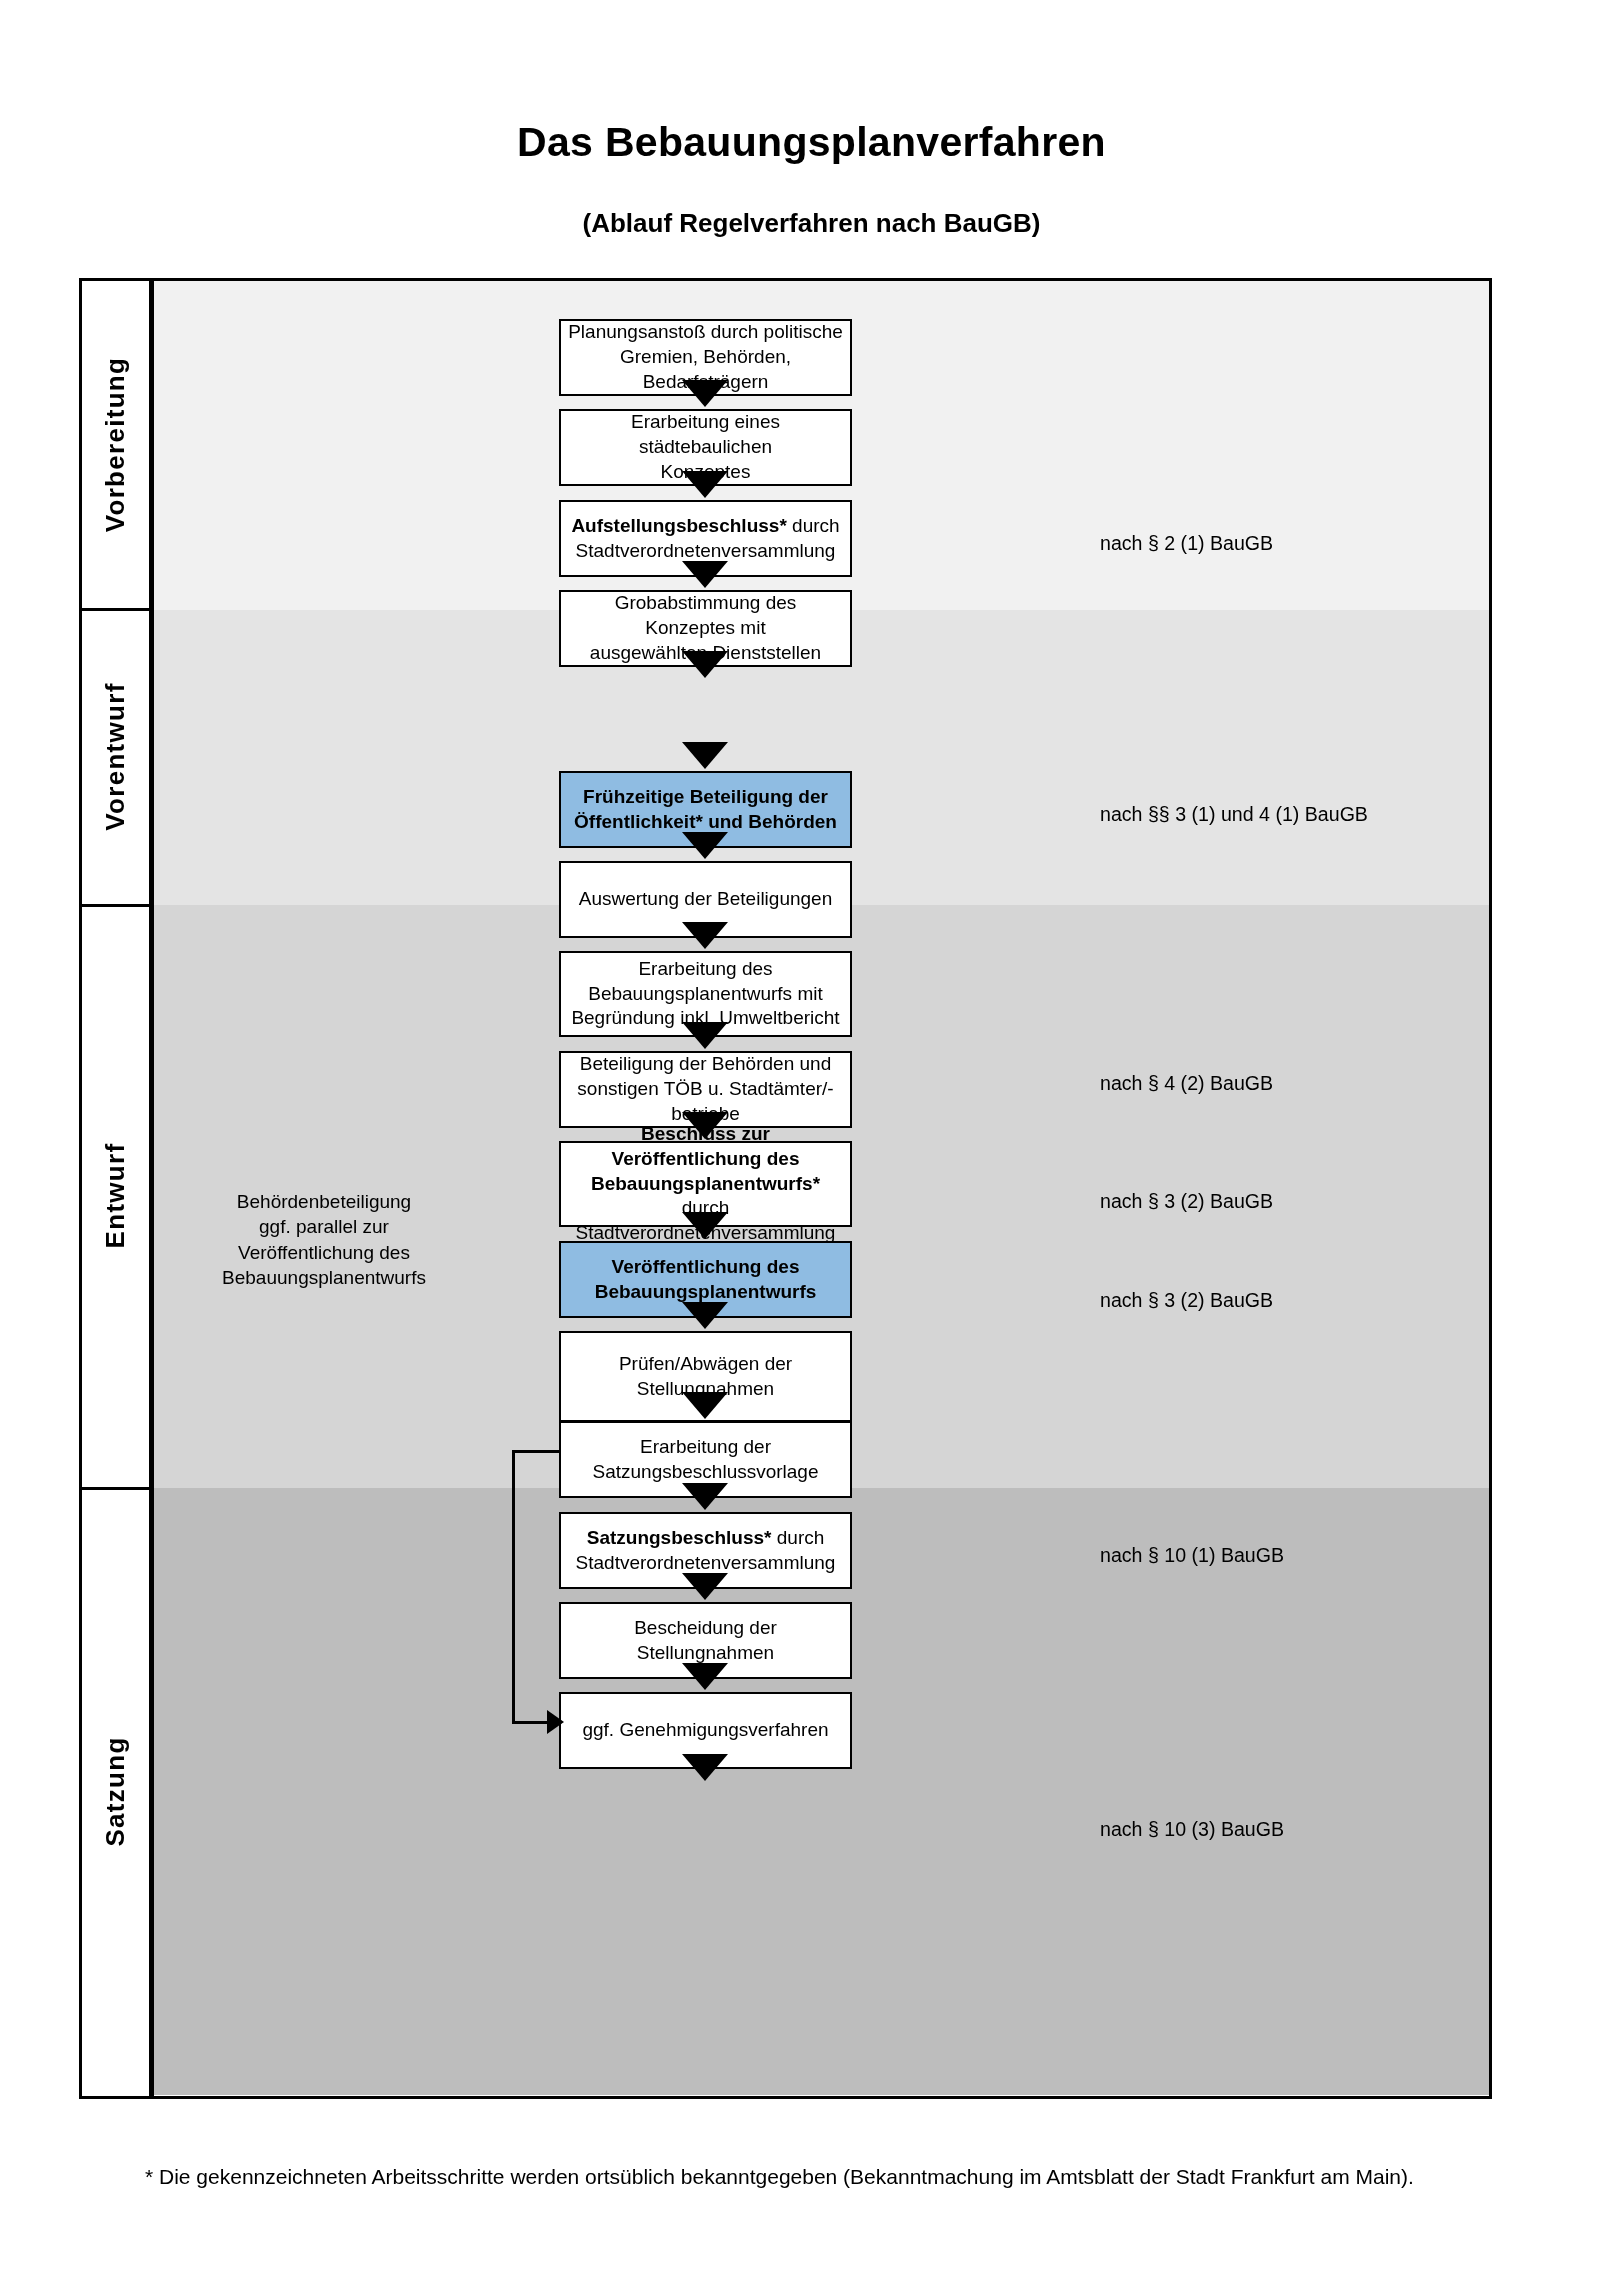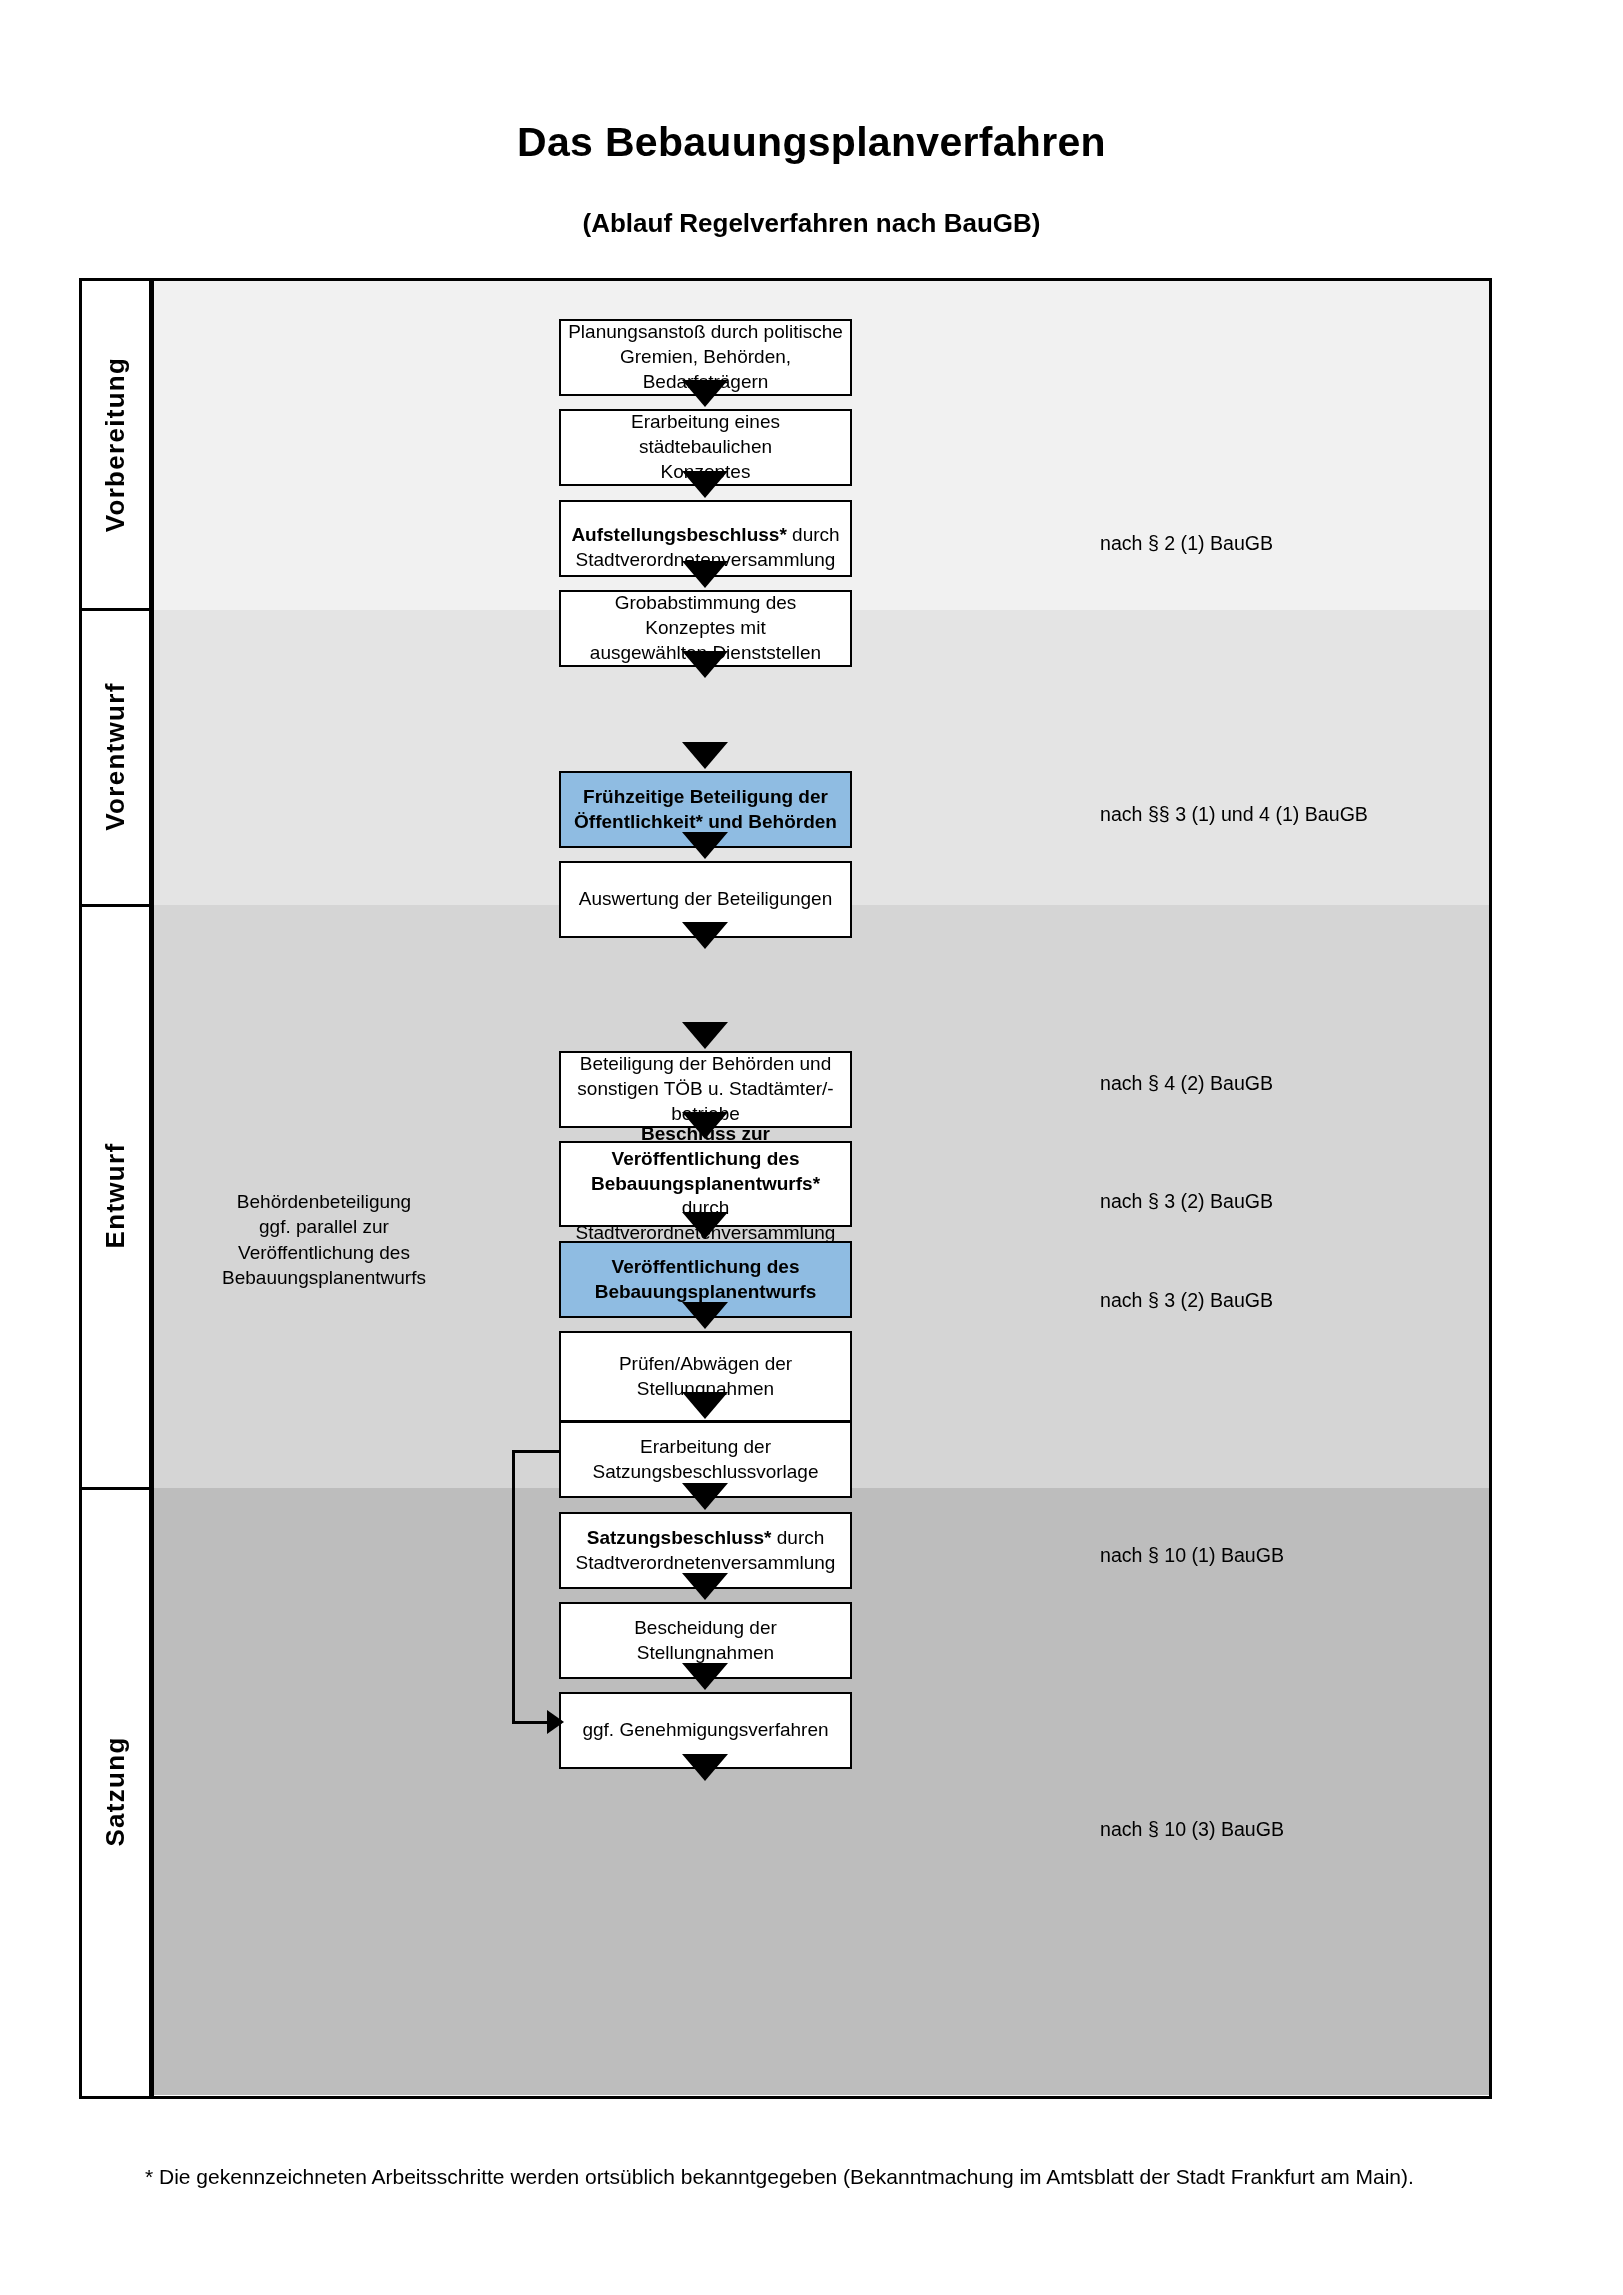--- a/index.html
+++ b/index.html
@@ -133,21 +133,21 @@
   <div class="arrow" style="top:99px;"></div>
 
   <div class="node" style="top:128px;height:77px;">
     <div>
       <span class="ln">Erarbeitung eines städtebaulichen</span>
       <span class="ln">Konzeptes</span>
     </div>
   </div>
   <div class="arrow" style="top:190px;"></div>
 
-  <div class="node" style="top:219px;height:77px;align-items:flex-end;">
+  <div class="node" style="top:219px;height:77px;">
     <div>
       <b class="ln">Aufstellungsbeschluss*<span style="font-weight: normal;"> durch</span></b>
       <span class="ln">Stadtverordnetenversammlung</span>
     </div>
   </div>
   <div class="arrow" style="top:280px;"></div>
 
   <div class="node" style="top:309px;height:77px;">
     <div>
       <span class="ln">Grobabstimmung des Konzeptes mit</span>
@@ -166,20 +166,27 @@
   </div>
   <div class="arrow" style="top:551px;"></div>
 
   <div class="node" style="top:580px;height:77px;">
     <div>
       <span class="ln">Auswertung der Beteiligungen</span>
     </div>
   </div>
   <div class="arrow" style="top:641px;"></div>
 
+  <div class="node" style="top:670px;height:86px;">
+    <div>
+      <span class="ln">Erarbeitung des</span>
+      <span class="ln">Bebauungsplanentwurfs mit</span>
+      <span class="ln">Begründung inkl. Umweltbericht</span>
+    </div>
+  </div>
   <div class="arrow" style="top:741px;"></div>
 
   <div class="node" style="top:770px;height:77px;">
     <div>
       <span class="ln">Beteiligung der Behörden und</span>
       <span class="ln">sonstigen TÖB u. Stadtämter/-betriebe</span>
     </div>
   </div>
   <div class="arrow" style="top:831px;"></div>
 

